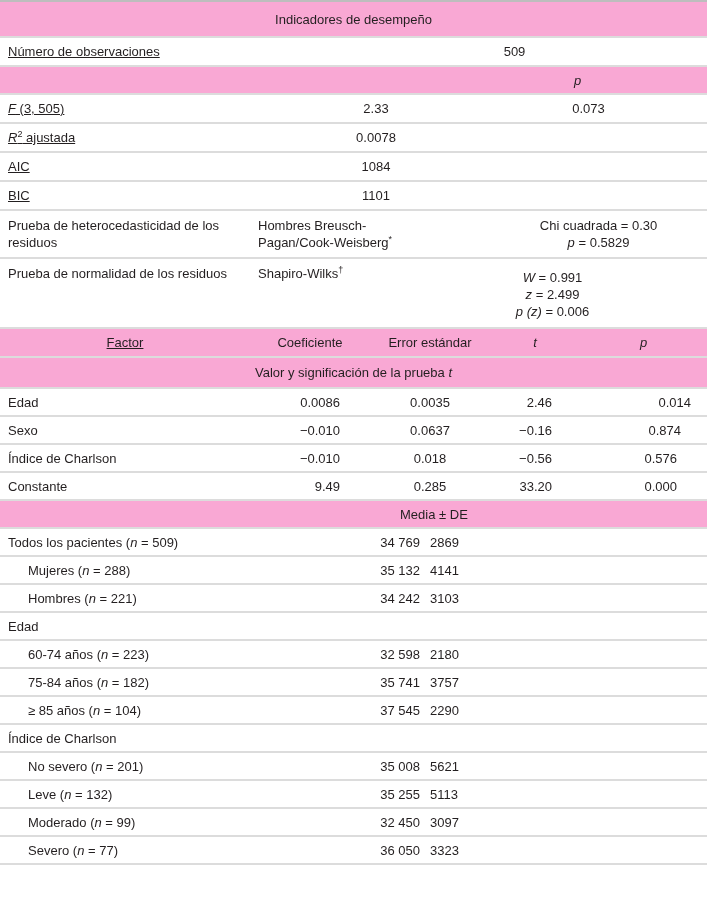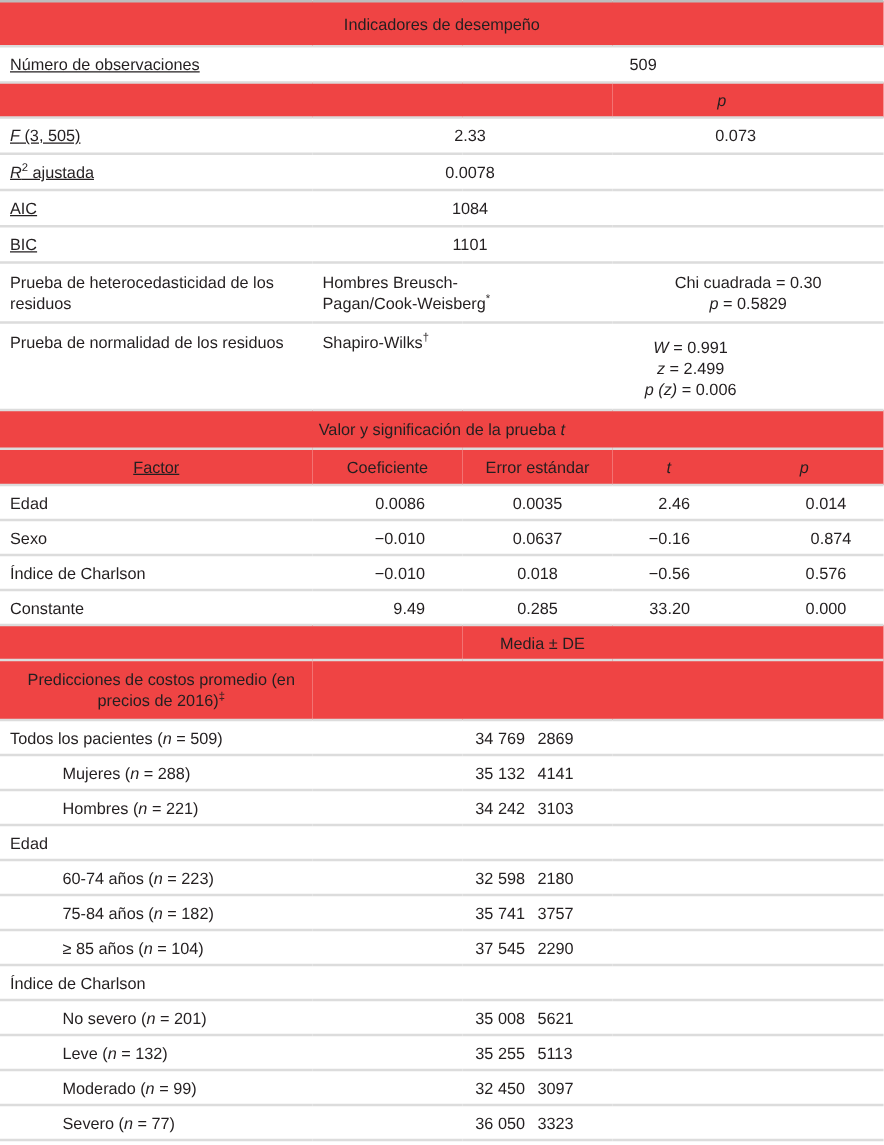--- a/index.html
+++ b/index.html
@@ -1,24 +1,24 @@
 <!DOCTYPE html>
 <html><head>
 <meta charset="utf-8">
 <style>
   html, body { margin: 0; padding: 0; background: #ffffff; }
   body { width: 707px; height: 916px; overflow: hidden; font-family: "Liberation Sans", sans-serif; font-size: 13px; color: #231f20; }
   table { border-collapse: collapse; width: 707px; table-layout: fixed; }
   td { padding: 0 8px; vertical-align: middle; border-bottom: 2px solid #dcdcdc; line-height: 17px; }
-  tr.head td { background: #ef4444; margin-left: 27px; }
+  tr.head td { background: #f9a8d4; margin-left: 27px; }
   tr.top td { border-top: 2px solid #bdbdbd; }
   .c { text-align: center; }
   .r { text-align: right; }
   .i { font-style: italic; }
-  .ind { padding-left: 50px; }
+  .ind { padding-left: 28px; }
   sup { font-size: 9px; line-height: 0; }
   .h29 { height: 27px; text-decoration: underline; }
   .h28 { height: 26px; }
 </style>
 </head>
 <body>
 
 <table>
   <colgroup>
     <col style="width:250px">
@@ -72,35 +72,35 @@
     <td style="height:62px;vertical-align:top;padding-top:6px">Prueba de normalidad de los residuos</td>
     <td colspan="2" style="vertical-align:top;padding-top:6px"><span>Shapiro-Wilks</span><sup>†</sup></td>
     <td colspan="2" class="c" style="padding-right:100px;padding-top:6px;padding-bottom:4px">
       <div><span class="i">W</span><span> = 0.991</span></div>
       <div><span class="i">z</span><span> = 2.499</span></div>
       <div><span class="i">p (z)</span><span> = 0.006</span></div>
     </td>
   </tr>
 
   <tr class="head">
-    <td colspan="5" class="c" style="height:29px"><span>Valor y significación de la prueba </span><span class="i">t</span></td>
-  </tr>
-  <tr class="head">
     <td class="c h29">Factor</td>
     <td class="c">Coeficiente</td>
     <td class="c">Error estándar</td>
     <td class="c i">t</td>
     <td class="c i">p</td>
   </tr>
+  <tr class="head">
+    <td colspan="5" class="c" style="height:29px"><span>Valor y significación de la prueba </span><span class="i">t</span></td>
+  </tr>
   <tr>
     <td class="h28">Edad</td>
     <td class="r" style="padding-right:30px">0.0086</td>
     <td class="c">0.0035</td>
     <td class="r" style="padding-right:28px">2.46</td>
-    <td class="r" style="padding-right:30px">0.014</td>
+    <td class="r" style="padding-right:16px">0.014</td>
   </tr>
   <tr>
     <td class="h28">Sexo</td>
     <td class="r" style="padding-right:30px">−0.010</td>
     <td class="c">0.0637</td>
     <td class="r" style="padding-right:28px">−0.16</td>
     <td class="r" style="padding-right:26px">0.874</td>
   </tr>
   <tr>
     <td class="h28">Índice de Charlson</td>
@@ -113,24 +113,20 @@
     <td class="h28">Constante</td>
     <td class="r" style="padding-right:30px">9.49</td>
     <td class="c">0.285</td>
     <td class="r" style="padding-right:28px">33.20</td>
     <td class="r" style="padding-right:30px">0.000</td>
   </tr>
 
   <tr class="head">
     <td class="h28" colspan="2"></td>
     <td colspan="3" style="padding-left:30px">Media ± DE</td>
-  </tr>
-  <tr class="head">
-    <td class="c" style="height:46px;padding-right:0"><span>Predicciones de costos promedio (en precios de 2016)</span><sup>‡</sup></td>
-    <td colspan="4"></td>
   </tr>
   <tr>
     <td colspan="2" class="h28"><span>Todos los pacientes (</span><span class="i">n</span><span> = 509)</span></td>
     <td colspan="3"><span style="display:inline-block;width:48px;text-align:right;margin-left:-6px">34 769</span><span style="margin-left:10px">2869</span></td>
   </tr>
   <tr>
     <td colspan="2" class="h28 ind"><span>Mujeres (</span><span class="i">n</span><span> = 288)</span></td>
     <td colspan="3"><span style="display:inline-block;width:48px;text-align:right;margin-left:-6px">35 132</span><span style="margin-left:10px">4141</span></td>
   </tr>
   <tr>

